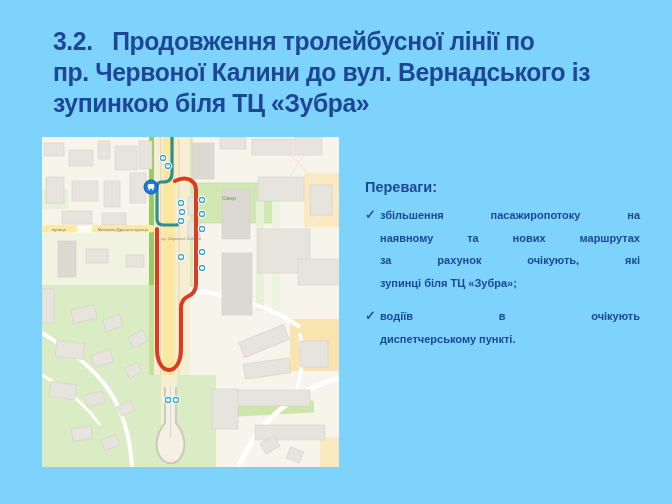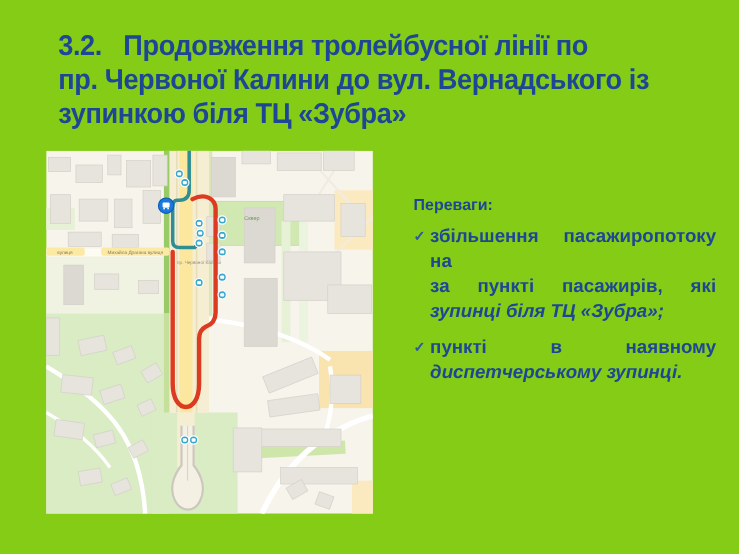--- a/index.html
+++ b/index.html
@@ -1,45 +1,45 @@
 <!DOCTYPE html>
 <html><head>
 <meta charset="utf-8">
 <style>
   html,body{margin:0;padding:0;}
   body{
     width:672px;height:504px;background:#ffffff;position:relative;overflow:hidden;
     font-family:"Liberation Sans", sans-serif;
   }
-  .slide{position:absolute;inset:0;background:#84cc16;}
+  .slide{position:absolute;inset:0;background:#7dd3fc;}
 
   
   .title{
     position:absolute;left:53px;top:26px;
     color:#1d4796;font-weight:bold;font-size:26px;line-height:31px;
     letter-spacing:-0.4px;
     transform:scaleX(0.95);transform-origin:left top;
   }
   .title-line{white-space:pre;}
 
   
   .map{position:absolute;left:42px;top:137px;width:297px;height:330px;}
   .map svg{display:block;}
 
   
-  .right-col{position:absolute;left:376px;top:178px;width:277px;color:#1d4796;}
+  .right-col{position:absolute;left:365px;top:178px;width:277px;color:#1d4796;}
   .adv-heading{font-size:14.5px;font-weight:bold;line-height:18px;}
   .bullet{display:flex;margin-top:8px;}
   .check{width:15px;flex:none;font-size:13px;font-weight:bold;color:#2d56a8;line-height:22.5px;}
   .blines{width:260px;}
   .jline{
-    font-size:17px;font-weight:bold;line-height:22.5px;
+    font-size:11px;font-weight:bold;line-height:22.5px;
     text-align:justify;text-align-last:justify;white-space:normal;
   }
-  .jline.last{text-align-last:left;font-style:italic;}
+  .jline.last{text-align-last:left;}
 </style>
 </head>
 <body>
 
 <div class="slide">
 
   <div class="title">
     <div class="title-line">3.2.   Продовження тролейбусної лінії по</div>
     <div class="title-line">пр. Червоної Калини до вул. Вернадського із</div>
     <div class="title-line">зупинкою біля ТЦ «Зубра»</div>
@@ -222,27 +222,28 @@
     </svg>
   </div>
 
   <div class="right-col">
     <div class="adv-heading">Переваги:</div>
 
     <div class="bullet">
       <span class="check">✓</span>
       <div class="blines">
         <div class="jline">збільшення пасажиропотоку на</div>
-        <div class="jline">за пункті пасажирів, які</div>
+        <div class="jline">наявному та нових маршрутах</div>
+        <div class="jline">за рахунок очікують, які</div>
         <div class="jline last">зупинці біля ТЦ «Зубра»;</div>
       </div>
     </div>
 
     <div class="bullet" style="margin-top:11px;">
       <span class="check">✓</span>
       <div class="blines">
-        <div class="jline">пункті в наявному</div>
-        <div class="jline last">диспетчерському зупинці.</div>
+        <div class="jline">водіїв в очікують</div>
+        <div class="jline last">диспетчерському пункті.</div>
       </div>
     </div>
   </div>
 
 </div>
 
 </body></html>

